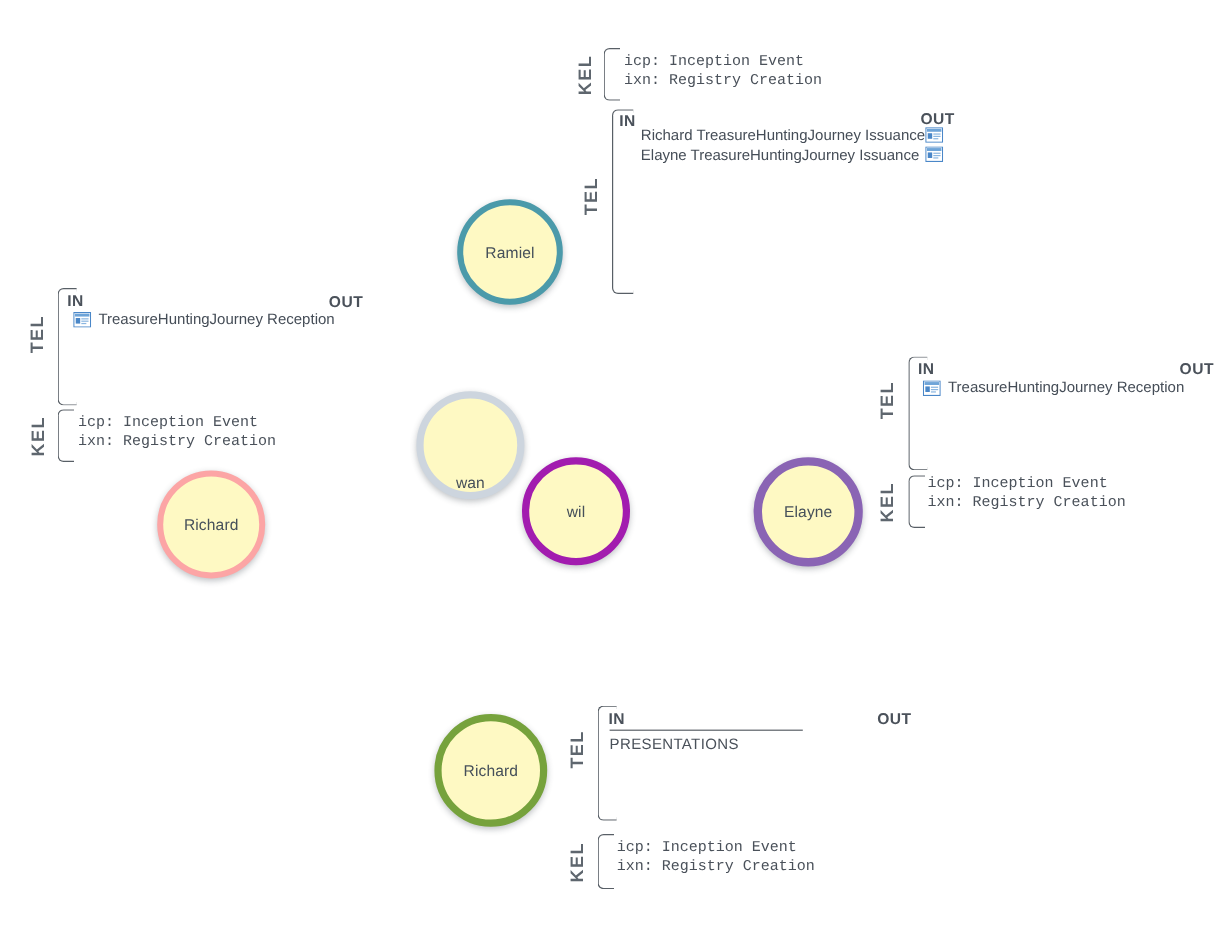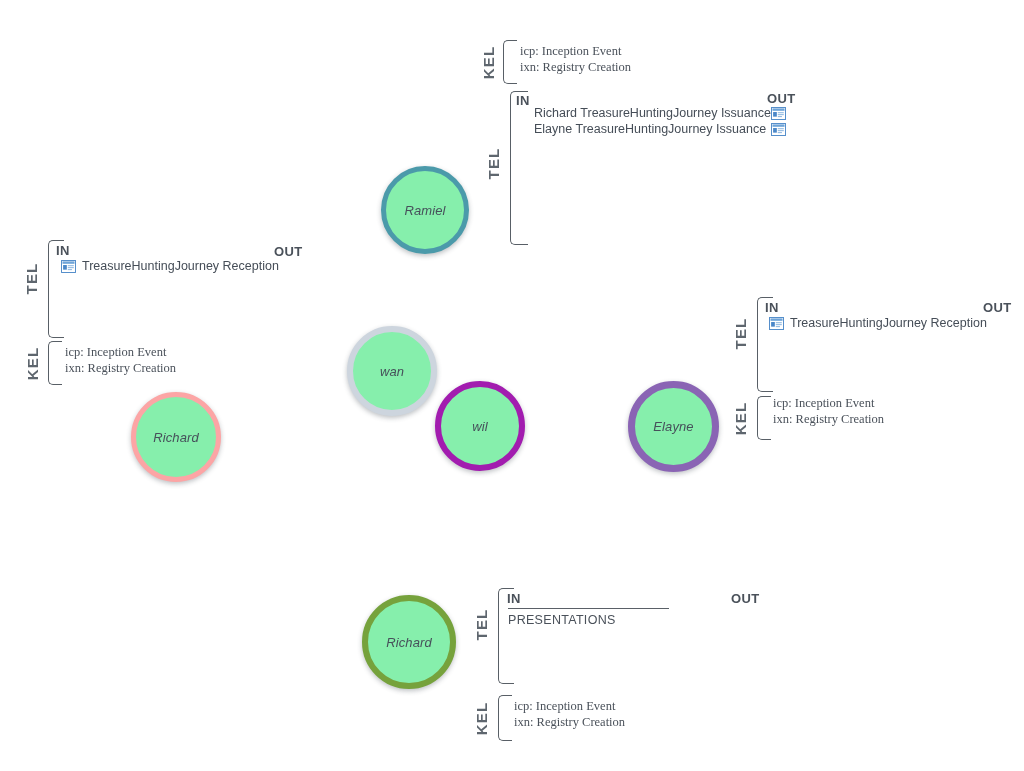--- a/index.html
+++ b/index.html
@@ -19,27 +19,26 @@
     position: absolute;
     left: 0; top: 0;
     width: 1024px;
     height: 771px;
   }
 
   
   .agent-node {
     position: absolute;
     border-radius: 50%;
-    background: #86efac;
+    background: #fef9c3;
     box-sizing: border-box;
     display: flex;
     align-items: center;
     justify-content: center;
     box-shadow: 0 2px 5px rgba(40,50,60,0.30);
-    font-style: italic;
   }
   .agent-node .agent-label {
     font-size: 13px;
     color: #46505a;
     letter-spacing: 0.1px;
     font-family: "Liberation Sans", sans-serif;
     white-space: nowrap;
   }
 
   
@@ -76,21 +75,21 @@
     color: #4a515a;
     letter-spacing: 0.4px;
     white-space: nowrap;
     font-family: "Liberation Sans", sans-serif;
   }
   .kel-line {
     position: absolute;
     font-size: 12.5px;
     color: #4a515a;
     white-space: nowrap;
-    font-family: Liberation Serif, serif;
+    font-family: Liberation Mono, monospace;
   }
   .tel-entry {
     position: absolute;
     font-size: 12.5px;
     color: #454d57;
     white-space: nowrap;
     font-family: "Liberation Sans", sans-serif;
     display: flex;
     align-items: center;
     gap: 6px;
@@ -231,21 +230,21 @@
 
     <div class="divider" style="left:508px; top:608px; width:161px;"></div>
     <div class="section-heading" style="left:508px; top:613px;">PRESENTATIONS</div>
 
     <div class="bracket" style="left:498px; top:695px; width:14px; height:46px;"></div>
     <div class="side-tag" style="left:461px; top:710px; width:40px; text-align:center;">KEL</div>
     <div class="kel-line" style="left:514px; top:699px;">icp: Inception Event</div>
     <div class="kel-line" style="left:514px; top:715px;">ixn: Registry Creation</div>
   </div>
 
-  <div class="agent-node" style="left:347px; top:326px; width:90px; height:90px; border:6px solid #cdd5de;">
+  <div class="agent-node" style="left:347px; top:326px; width:90px; height:90px; border:6px solid #cdd5de;align-items:flex-end;">
     <span class="agent-label">wan</span>
   </div>
 
 
   <div class="agent-node" style="left:435px; top:381px; width:90px; height:90px; border:6px solid #a21caf;">
     <span class="agent-label">wil</span>
   </div>
 
   <div class="agent-node" style="left:381px; top:166px; width:88px; height:88px; border:5px solid #4b9aaa;">
     <span class="agent-label">Ramiel</span>

